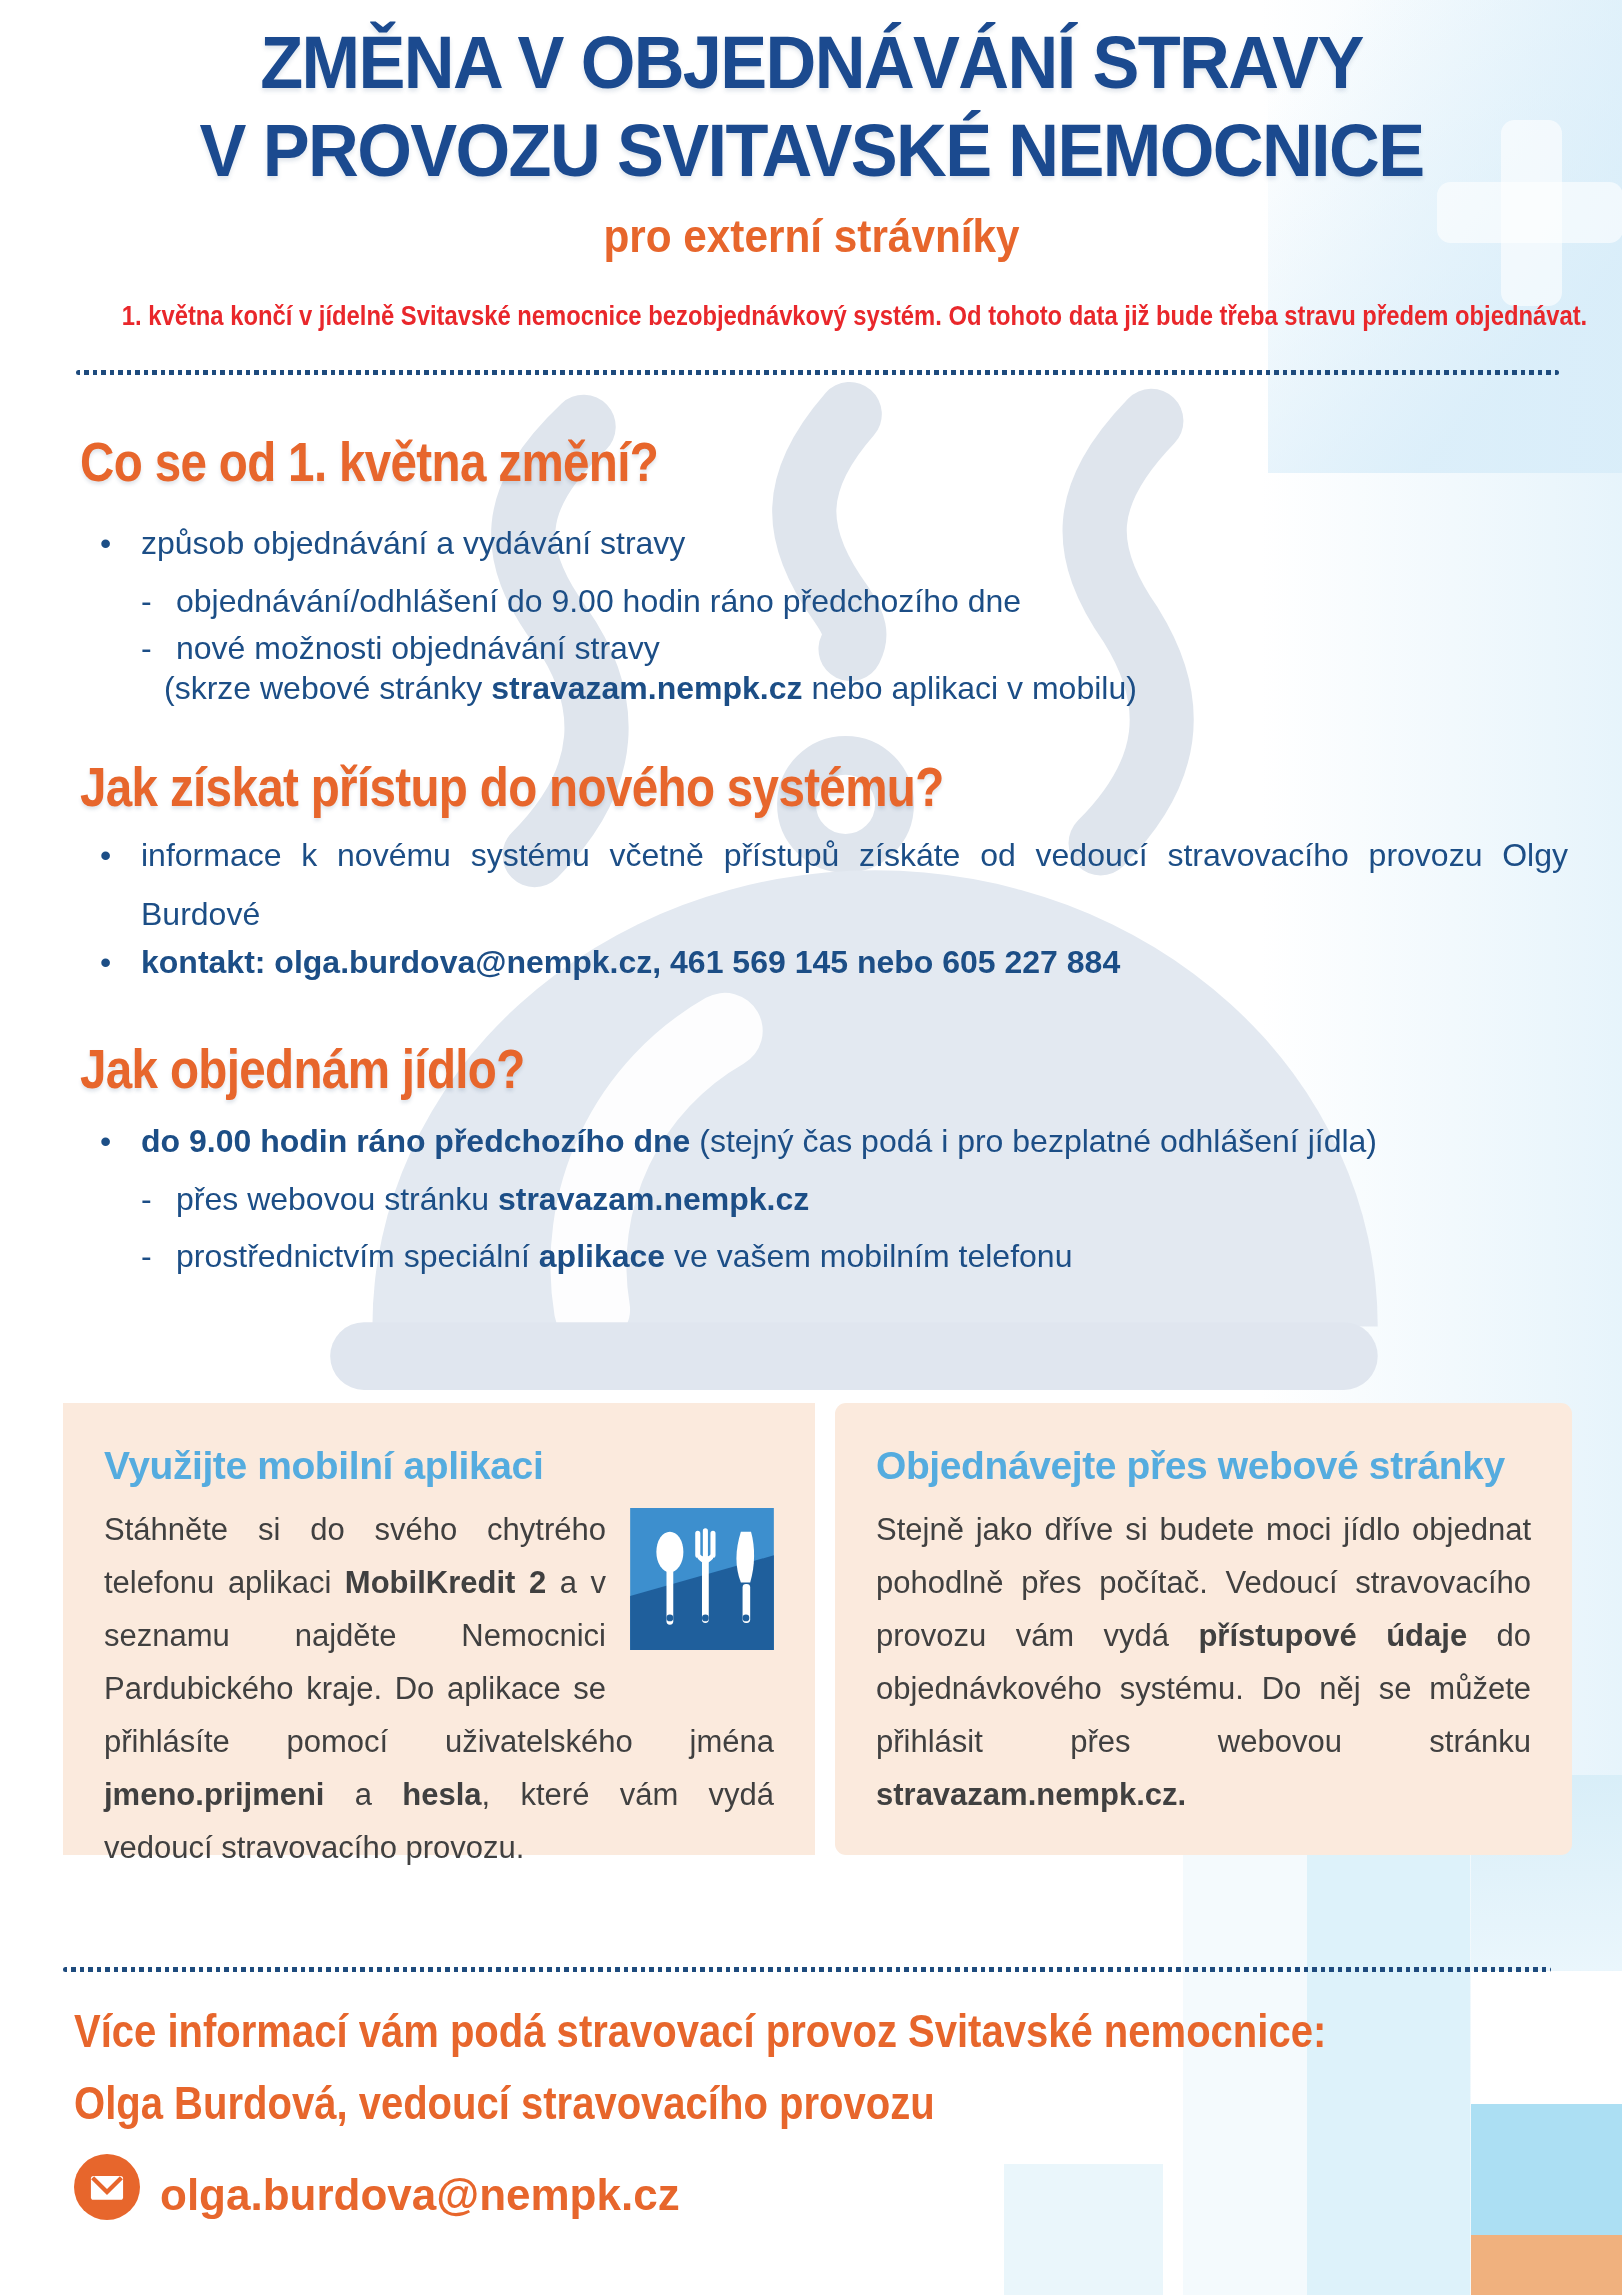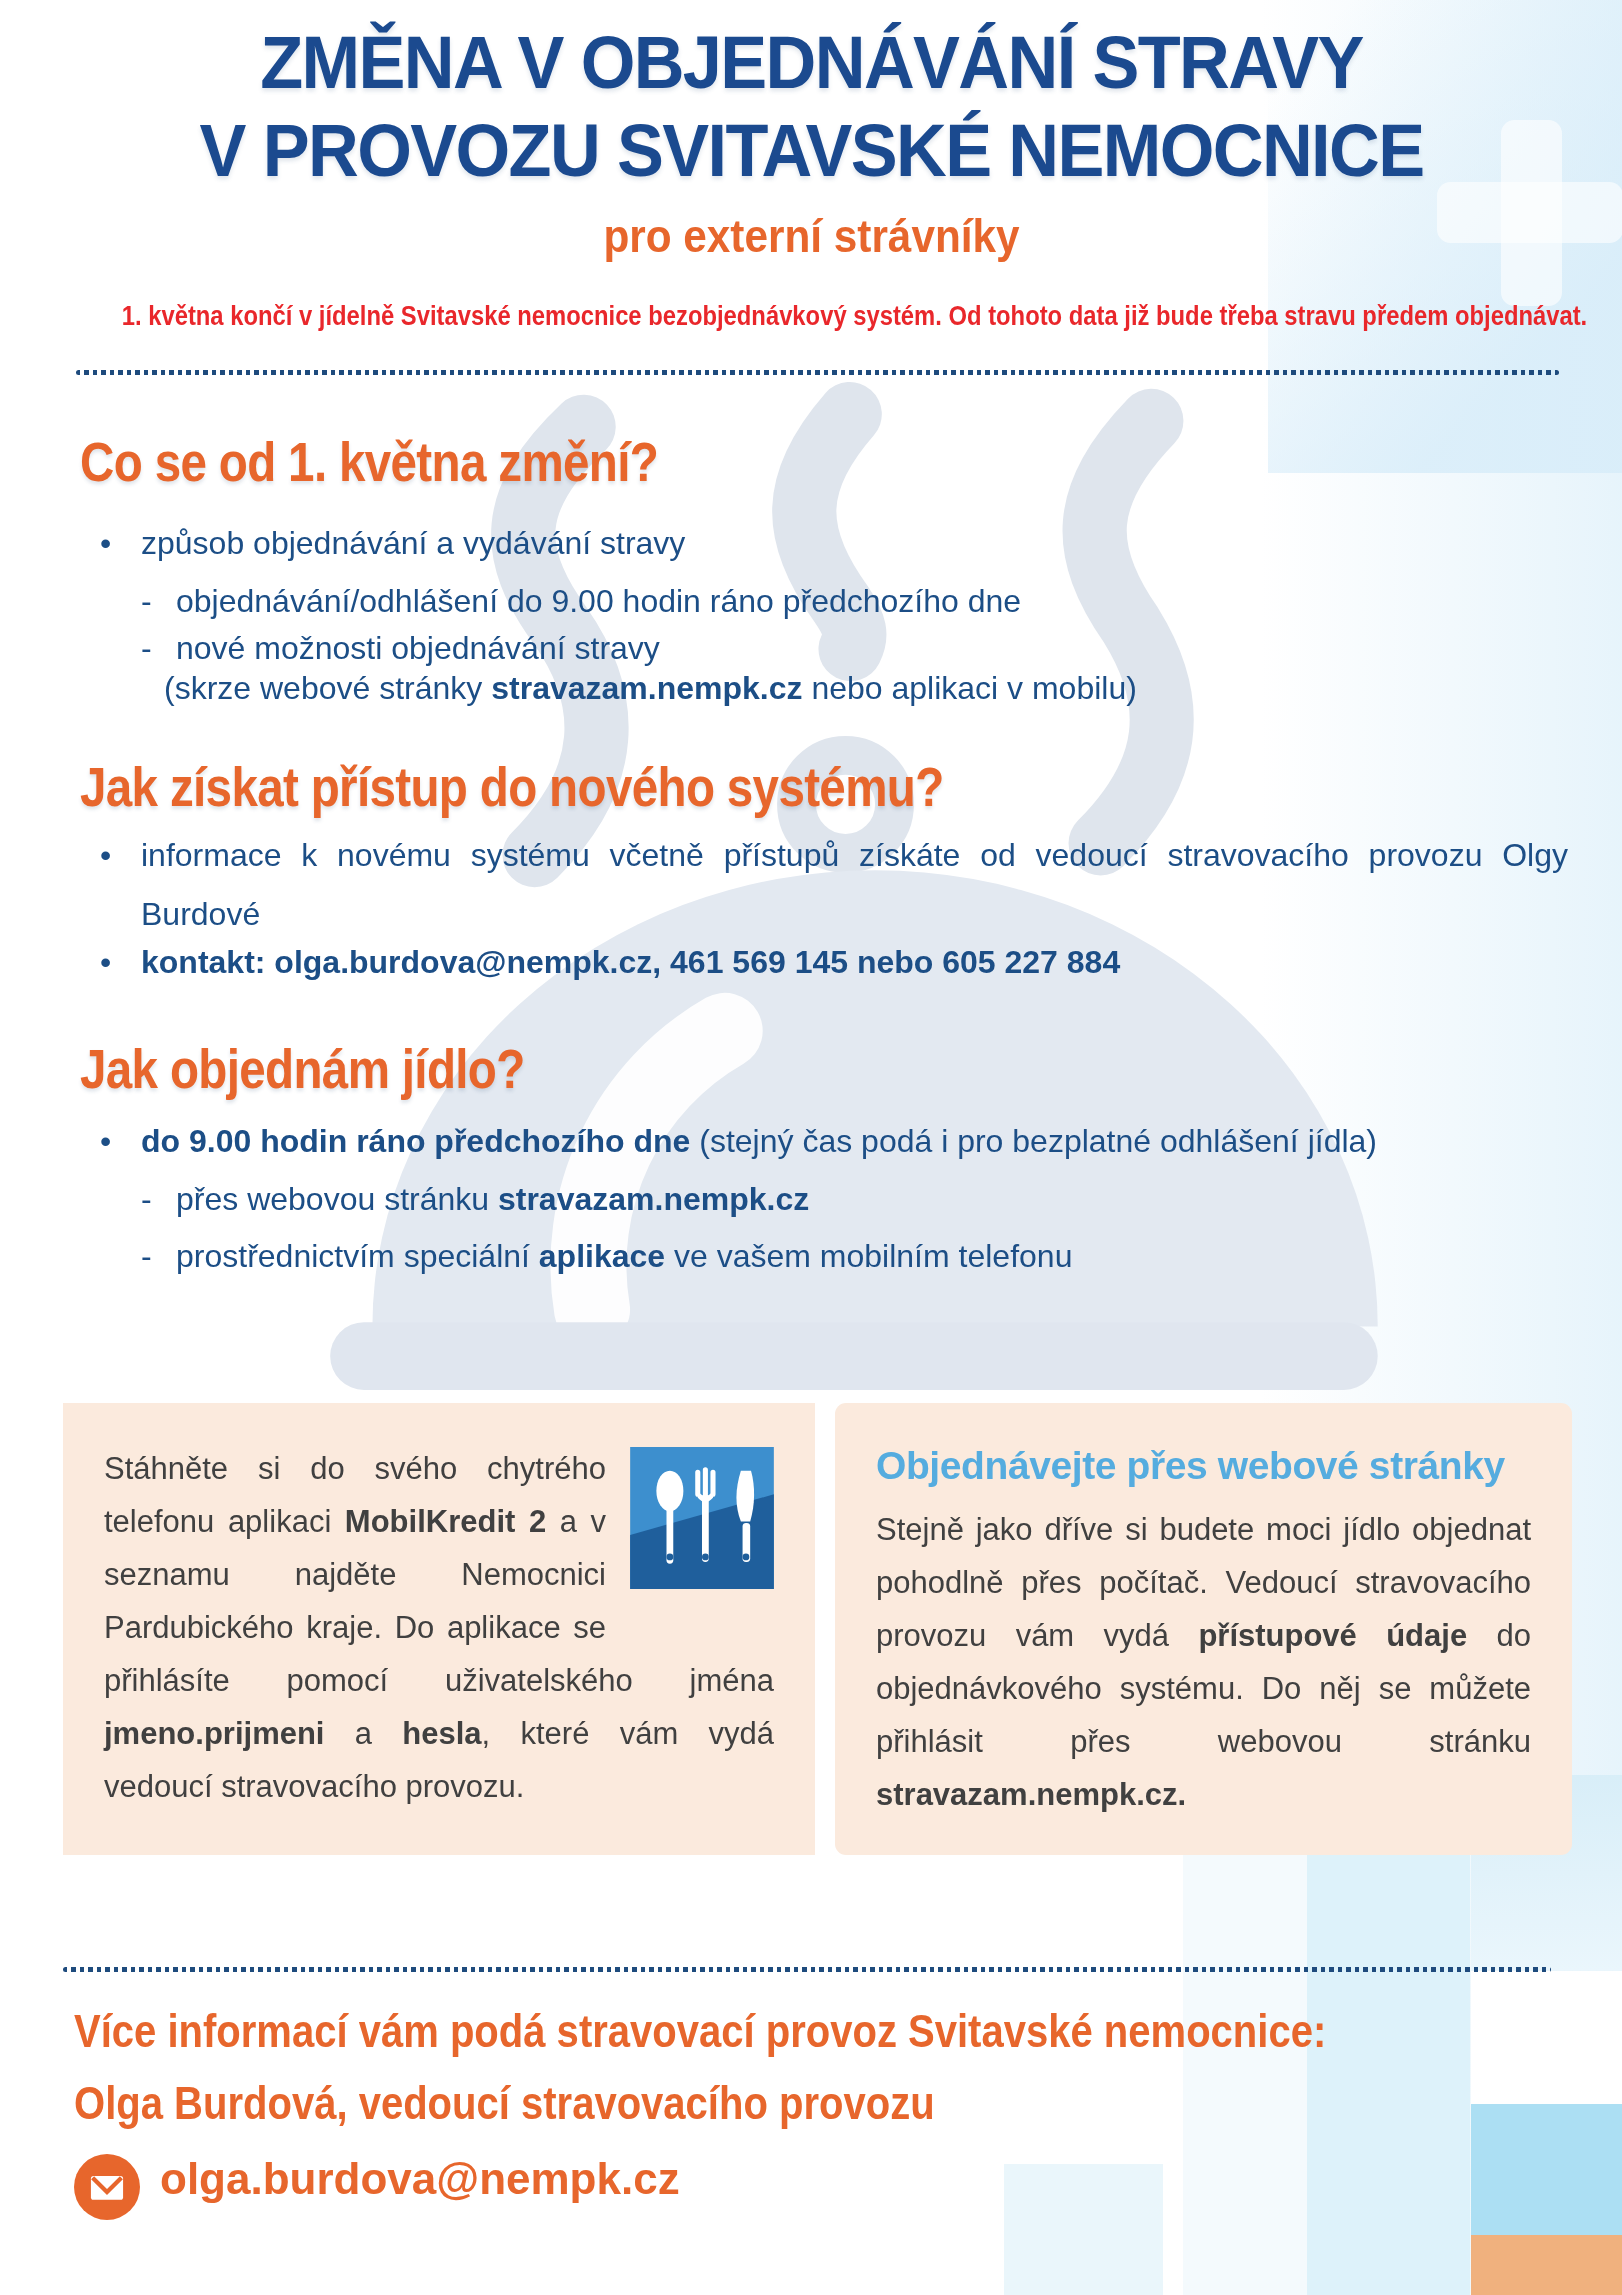--- a/index.html
+++ b/index.html
@@ -86,21 +86,21 @@
     font-weight:bold; letter-spacing:-0.4px; white-space:nowrap; }
   .card .body { color:#404040; font-size:31px; line-height:53px; text-align:justify; }
   .app-icon { float:right; width:144px; height:142px; margin:5px 0 15px 24px; }
 
   
   .foot-line { position:absolute; left:74px; color:#E7662C; font-weight:bold;
     font-size:46px; line-height:52px; white-space:nowrap;
     transform:scaleX(.87); transform-origin:left center; }
   .f1 { top:2005px; }
   .f2 { top:2077px; }
-  .contact { position:absolute; top:2154px; display:flex; align-items:flex-start; gap:20px; }
+  .contact { position:absolute; top:2154px; display:flex; align-items:flex-end; gap:20px; }
   .contact-email { left:74px; }
   .contact-phone { left:686px; }
   .contact .txt { color:#E7662C; font-weight:bold; font-size:44px; white-space:nowrap; }
   .cicon { width:66px; height:66px; flex:none; }
 </style>
 </head>
 <body>
 
 <div class="page" data-interactable="false">
 
@@ -171,20 +171,21 @@
   <div class="bullet sub s-order-1" data-interactable="false">
     <span class="mk" data-interactable="false">-</span>
     <span data-interactable="false"><span>přes webovou stránku </span><span class="b">stravazam.nempk.cz</span></span>
   </div>
   <div class="bullet sub s-order-2" data-interactable="false">
     <span class="mk" data-interactable="false">-</span>
     <span data-interactable="false"><span>prostřednictvím speciální </span><span class="b">aplikace</span><span> ve vašem mobilním telefonu</span></span>
   </div>
 
   <div class="card card-app" data-interactable="false">
+    <h3 data-interactable="false">Využijte mobilní aplikaci</h3>
     <div class="body" data-interactable="false">
       <svg class="app-icon" data-interactable="false" viewBox="0 0 170 168" xmlns="http://www.w3.org/2000/svg">
         <rect width="170" height="168" fill="#3D8FCE"></rect>
         <polygon points="0,104 170,56 170,168 0,168" fill="#1F5F9C"></polygon>
         <ellipse cx="47" cy="52" rx="16" ry="24" fill="#fff"></ellipse>
         <rect x="43" y="68" width="8" height="70" rx="4" fill="#fff"></rect>
         <circle cx="47" cy="130" r="4" fill="#1F5F9C"></circle>
         <path d="M80 30 v26 M89 27 v29 M98 30 v26" stroke="#fff" stroke-width="6" stroke-linecap="round"></path>
         <path d="M80 52 q 9 12 18 0 l 0 8 q -9 10 -18 0 z" fill="#fff"></path>
         <rect x="85" y="56" width="8" height="80" rx="4" fill="#fff"></rect>

